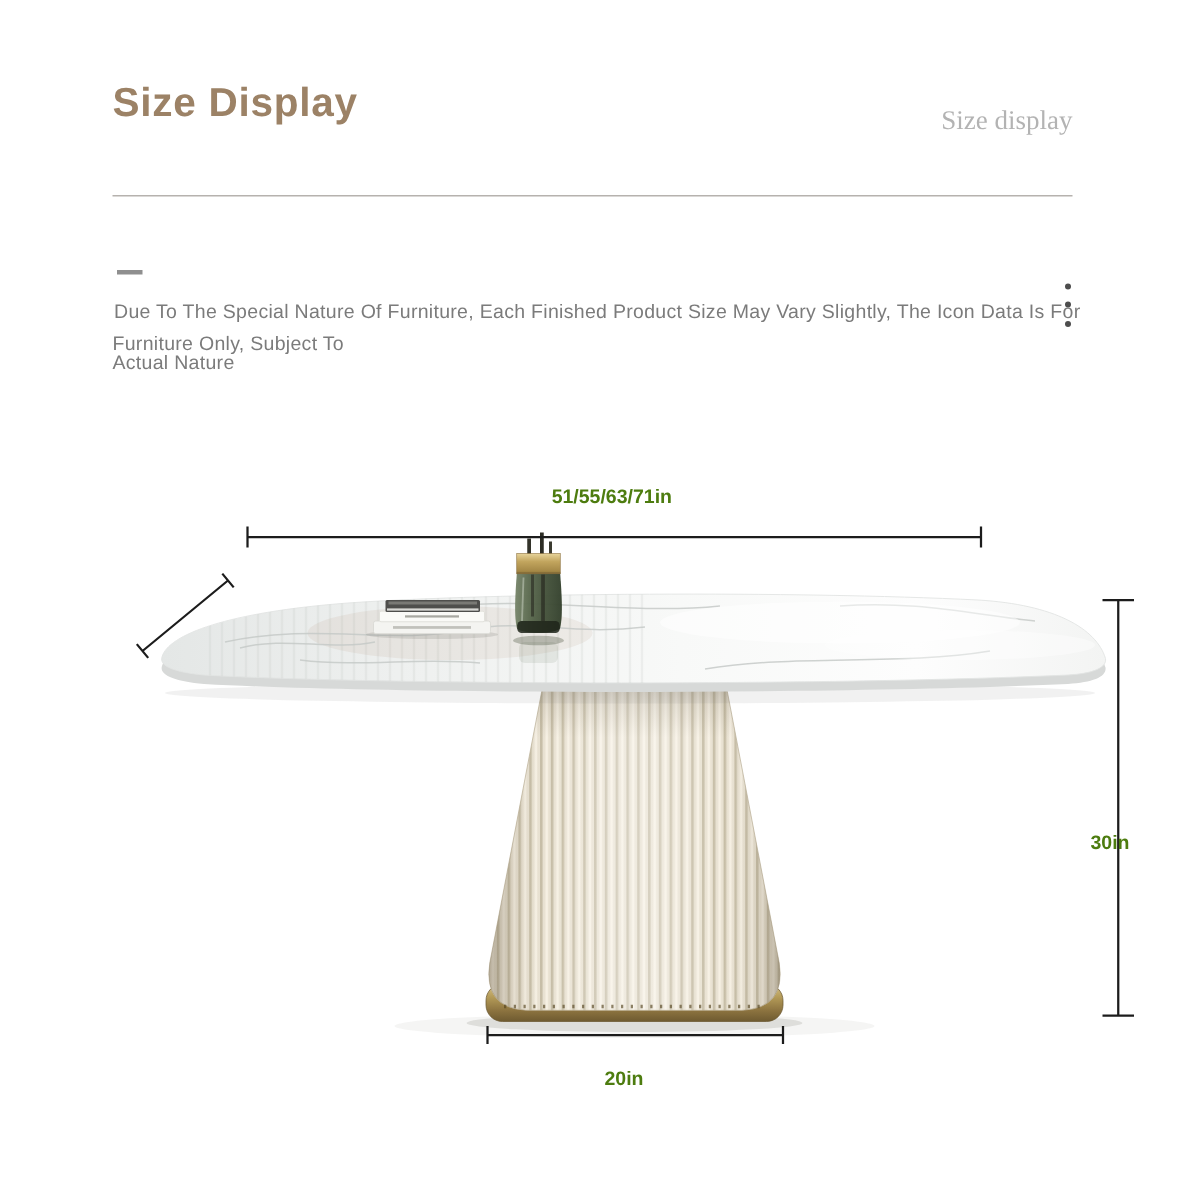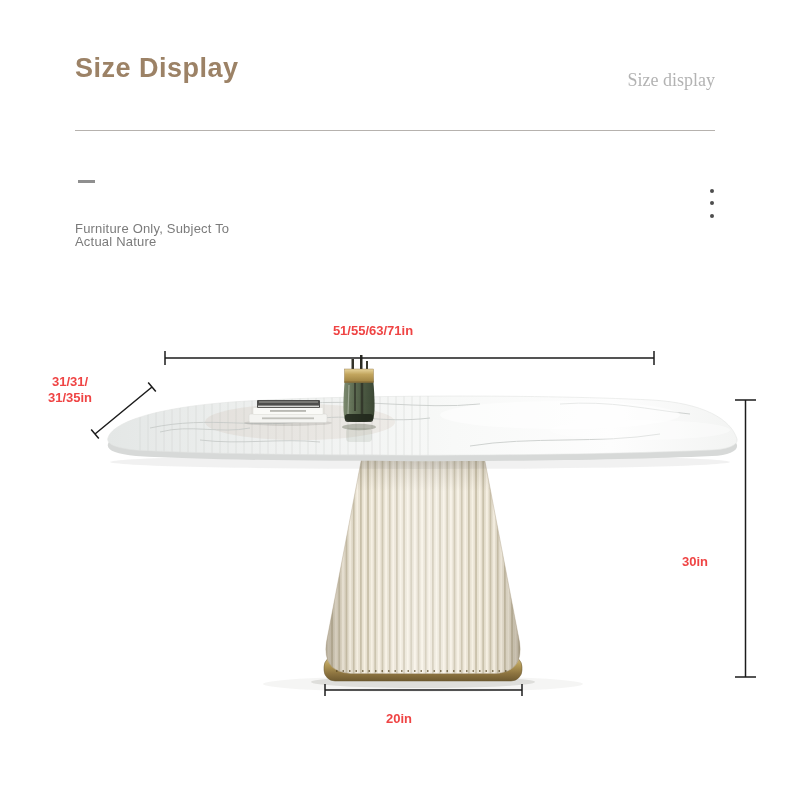--- a/index.html
+++ b/index.html
@@ -23,36 +23,37 @@
   
   .kebab{position:absolute;left:703px;top:183px;width:18px;height:42px;cursor:pointer;
          background:transparent;border:none;padding:0;}
   .kebab .dot{position:absolute;left:7px;width:4px;height:4px;border-radius:50%;background:#4d4d4d;}
   .kebab .d1{top:6px;} .kebab .d2{top:18px;} .kebab .d3{top:31px;}
 
   
   .fig{position:absolute;left:0;top:0;width:790px;height:787px;}
 
   
-  .dim{position:absolute;font-size:13px;font-weight:700;color:#ef4444;text-align:center;}
+  .dim{position:absolute;font-size:13px;font-weight:700;color:#4d7c0f;text-align:right;}
   .dim-width{left:298px;top:323px;width:150px;}
   .dim-depth{left:28px;top:374px;width:84px;line-height:16px;}
-  .dim-height{left:668px;top:554px;width:54px;}
+  .dim-height{left:699px;top:554px;width:54px;}
   .dim-base{left:369px;top:711px;width:60px;}
 </style>
 </head>
 <body>
 
 <div class="page">
 
   <div class="title">Size Display</div>
   <div class="subtitle">Size display</div>
   <div class="divider"></div>
 
   <div class="notice-dash"></div>
+  <div class="notice-line nl1">Due To The Special Nature Of Furniture, Each Finished Product Size May Vary Slightly, The Icon Data Is For</div>
   <div class="notice-line nl2">Furniture Only, Subject To</div>
   <div class="notice-line nl3">Actual Nature</div>
 
   <button class="kebab">
     <span class="dot d1"></span>
     <span class="dot d2"></span>
     <span class="dot d3"></span>
   </button>
 
   <svg class="fig" viewBox="0 0 790 787">
@@ -172,20 +173,16 @@
 
     <g stroke="#1c1c1c" stroke-width="1.5" fill="none">
       <path d="M165,358 H654 M165,351 V365 M654,351 V365"></path>
       <path d="M95,434 L152,387 M91.2,429.4 L98.8,438.6 M148.2,382.4 L155.8,391.6"></path>
       <path d="M745.5,400 V677 M735,400 H756 M735,677 H756"></path>
       <path d="M325,690 H522 M325,684 V696 M522,684 V696"></path>
     </g>
   </svg>
 
   <div class="dim dim-width">51/55/63/71in</div>
-  <div class="dim dim-depth">
-    <span>31/31/</span><br>
-    <span>31/35in</span>
-  </div>
   <div class="dim dim-height">30in</div>
   <div class="dim dim-base">20in</div>
 
 </div>
 
 </body></html>

